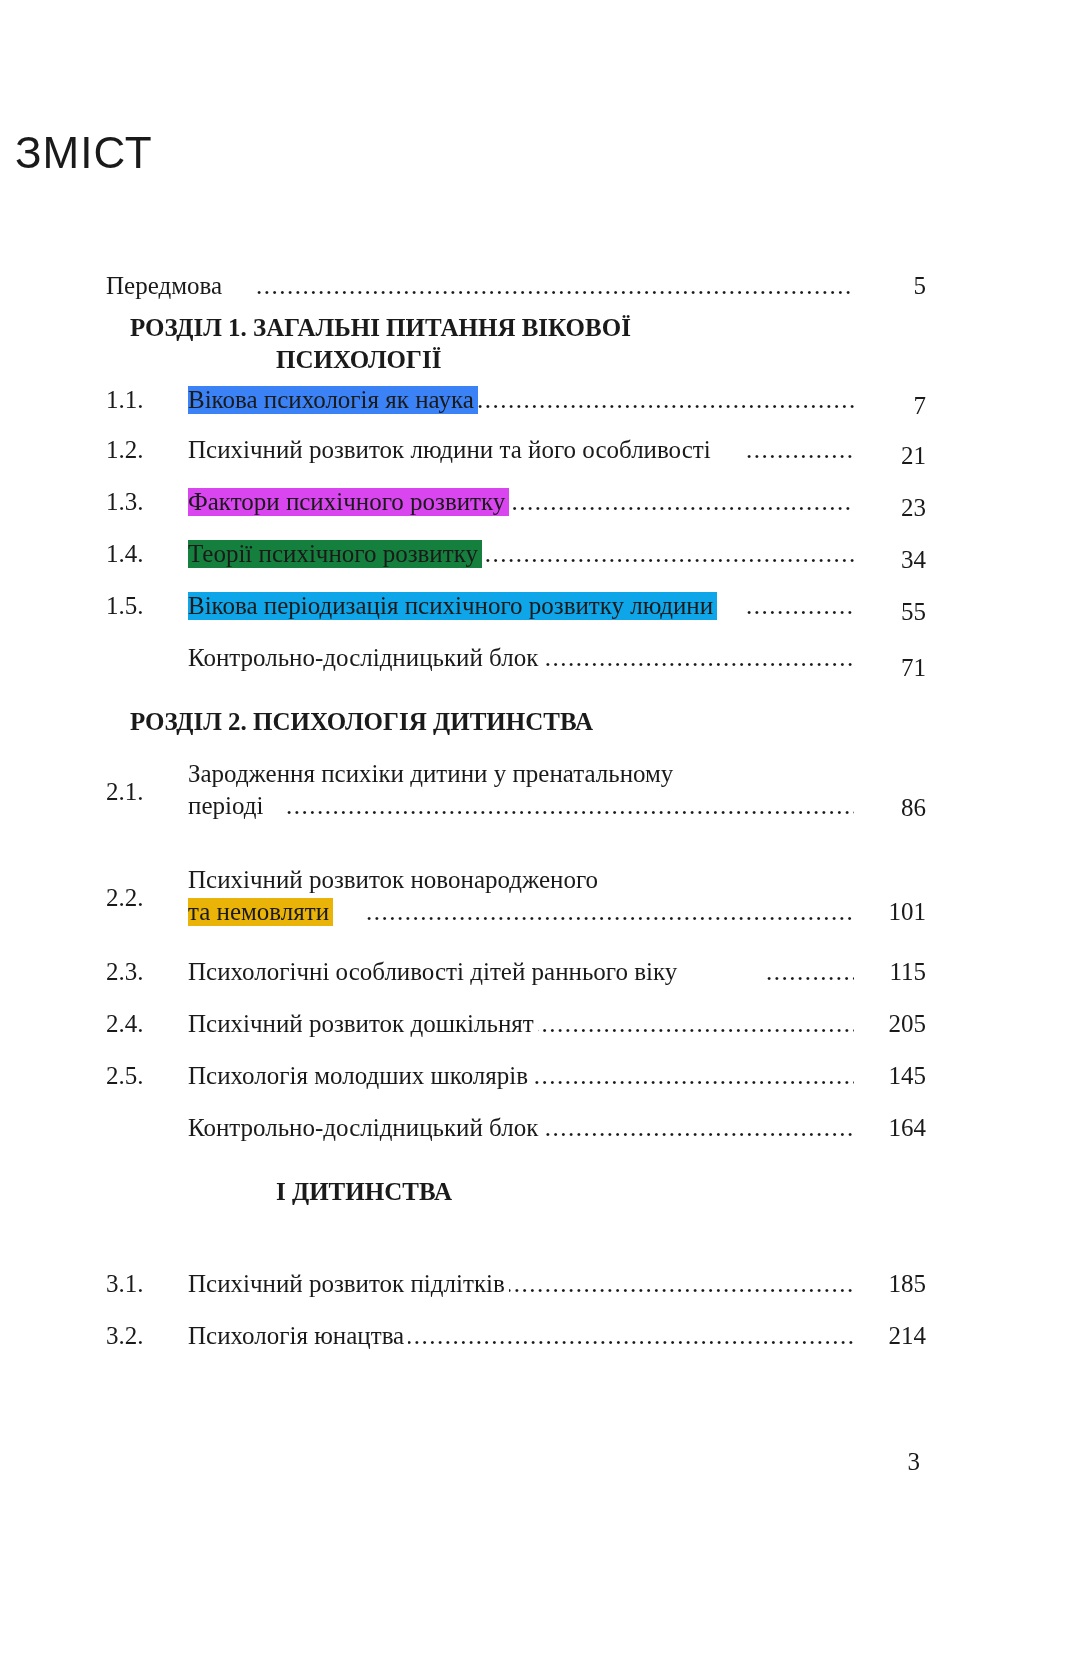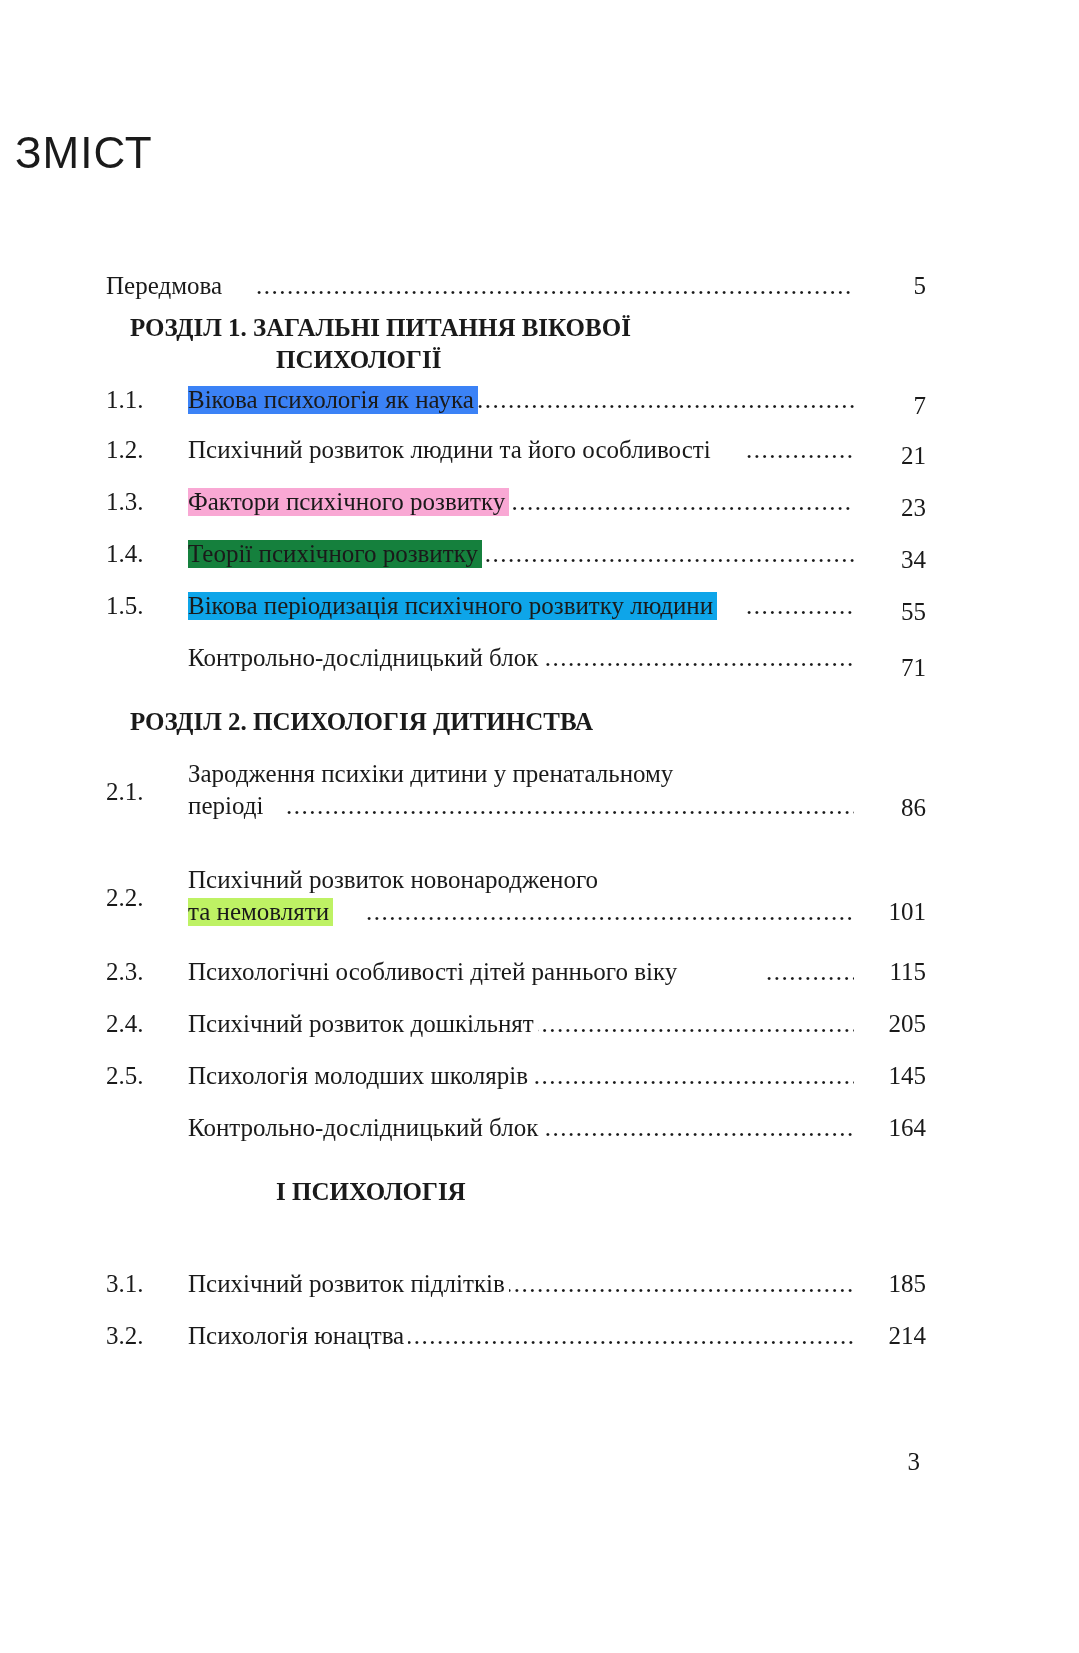--- a/index.html
+++ b/index.html
@@ -41,21 +41,21 @@
 </div>
 <div class="row" style="top:436px">
   <span class="num">1.2.</span>
   <span class="lead" style="left:640px">........................................................................................................</span>
   <span class="label" style="background:#fff;padding-right:4px">Психічний розвиток людини та його особливості</span>
   <span class="page" style="top:6px">21</span>
 </div>
 <div class="row" style="top:488px">
   <span class="num">1.3.</span>
   <span class="lead" style="left:390px">........................................................................................................</span>
-  <span class="label" style="background:#f9a8d4;padding-right:4px">Фактори психічного розвитку</span>
+  <span class="label" style="background:#d946ef;padding-right:4px">Фактори психічного розвитку</span>
   <span class="page" style="top:6px">23</span>
 </div>
 <div class="row" style="top:540px">
   <span class="num">1.4.</span>
   <span class="lead" style="left:340px">........................................................................................................</span>
   <span class="label" style="background:#15803d;padding-right:4px">Теорії психічного розвитку</span>
   <span class="page" style="top:6px">34</span>
 </div>
 <div class="row" style="top:592px">
   <span class="num">1.5.</span>
@@ -79,21 +79,21 @@
   <span class="label" style="top:0">Зародження психіки дитини у пренатальному</span>
   <span class="lead" style="left:180px;top:32px">........................................................................................................</span>
   <span class="label" style="top:32px;background:#fff;padding-right:4px">періоді</span>
   <span class="page" style="top:34px">86</span>
 </div>
 
 <div class="row" style="top:866px;height:70px">
   <span class="num" style="top:18px">2.2.</span>
   <span class="label" style="top:0">Психічний розвиток новонародженого</span>
   <span class="lead" style="left:260px;top:32px">........................................................................................................</span>
-  <span class="label" style="top:32px;background:#bef264;padding-right:4px">та немовляти</span>
+  <span class="label" style="top:32px;background:#eab308;padding-right:4px">та немовляти</span>
   <span class="page" style="top:32px">101</span>
 </div>
 
 <div class="row" style="top:958px">
   <span class="num">2.3.</span>
   <span class="lead" style="left:660px">........................................................................................................</span>
   <span class="label" style="background:#fff;padding-right:4px">Психологічні особливості дітей раннього віку</span>
   <span class="page">115</span>
 </div>
 <div class="row" style="top:1010px">
@@ -109,21 +109,21 @@
   <span class="page">145</span>
 </div>
 <div class="row" style="top:1114px">
   <span class="num"></span>
   <span class="lead" style="left:400px">........................................................................................................</span>
   <span class="label" style="background:#fff;padding-right:4px">Контрольно-дослідницький блок</span>
   <span class="page">164</span>
 </div>
 
 <div class="chap" style="top:1176px">
-  <span class="cont" style="padding-left:146px">І ПСИХОЛОГІЯ</span>
+  <span class="cont" style="padding-left:146px">І ДИТИНСТВА</span>
 </div>
 
 <div class="row" style="top:1270px">
   <span class="num">3.1.</span>
   <span class="lead" style="left:400px">........................................................................................................</span>
   <span class="label" style="background:#fff;padding-right:4px">Психічний розвиток підлітків</span>
   <span class="page">185</span>
 </div>
 <div class="row" style="top:1322px">
   <span class="num">3.2.</span>

